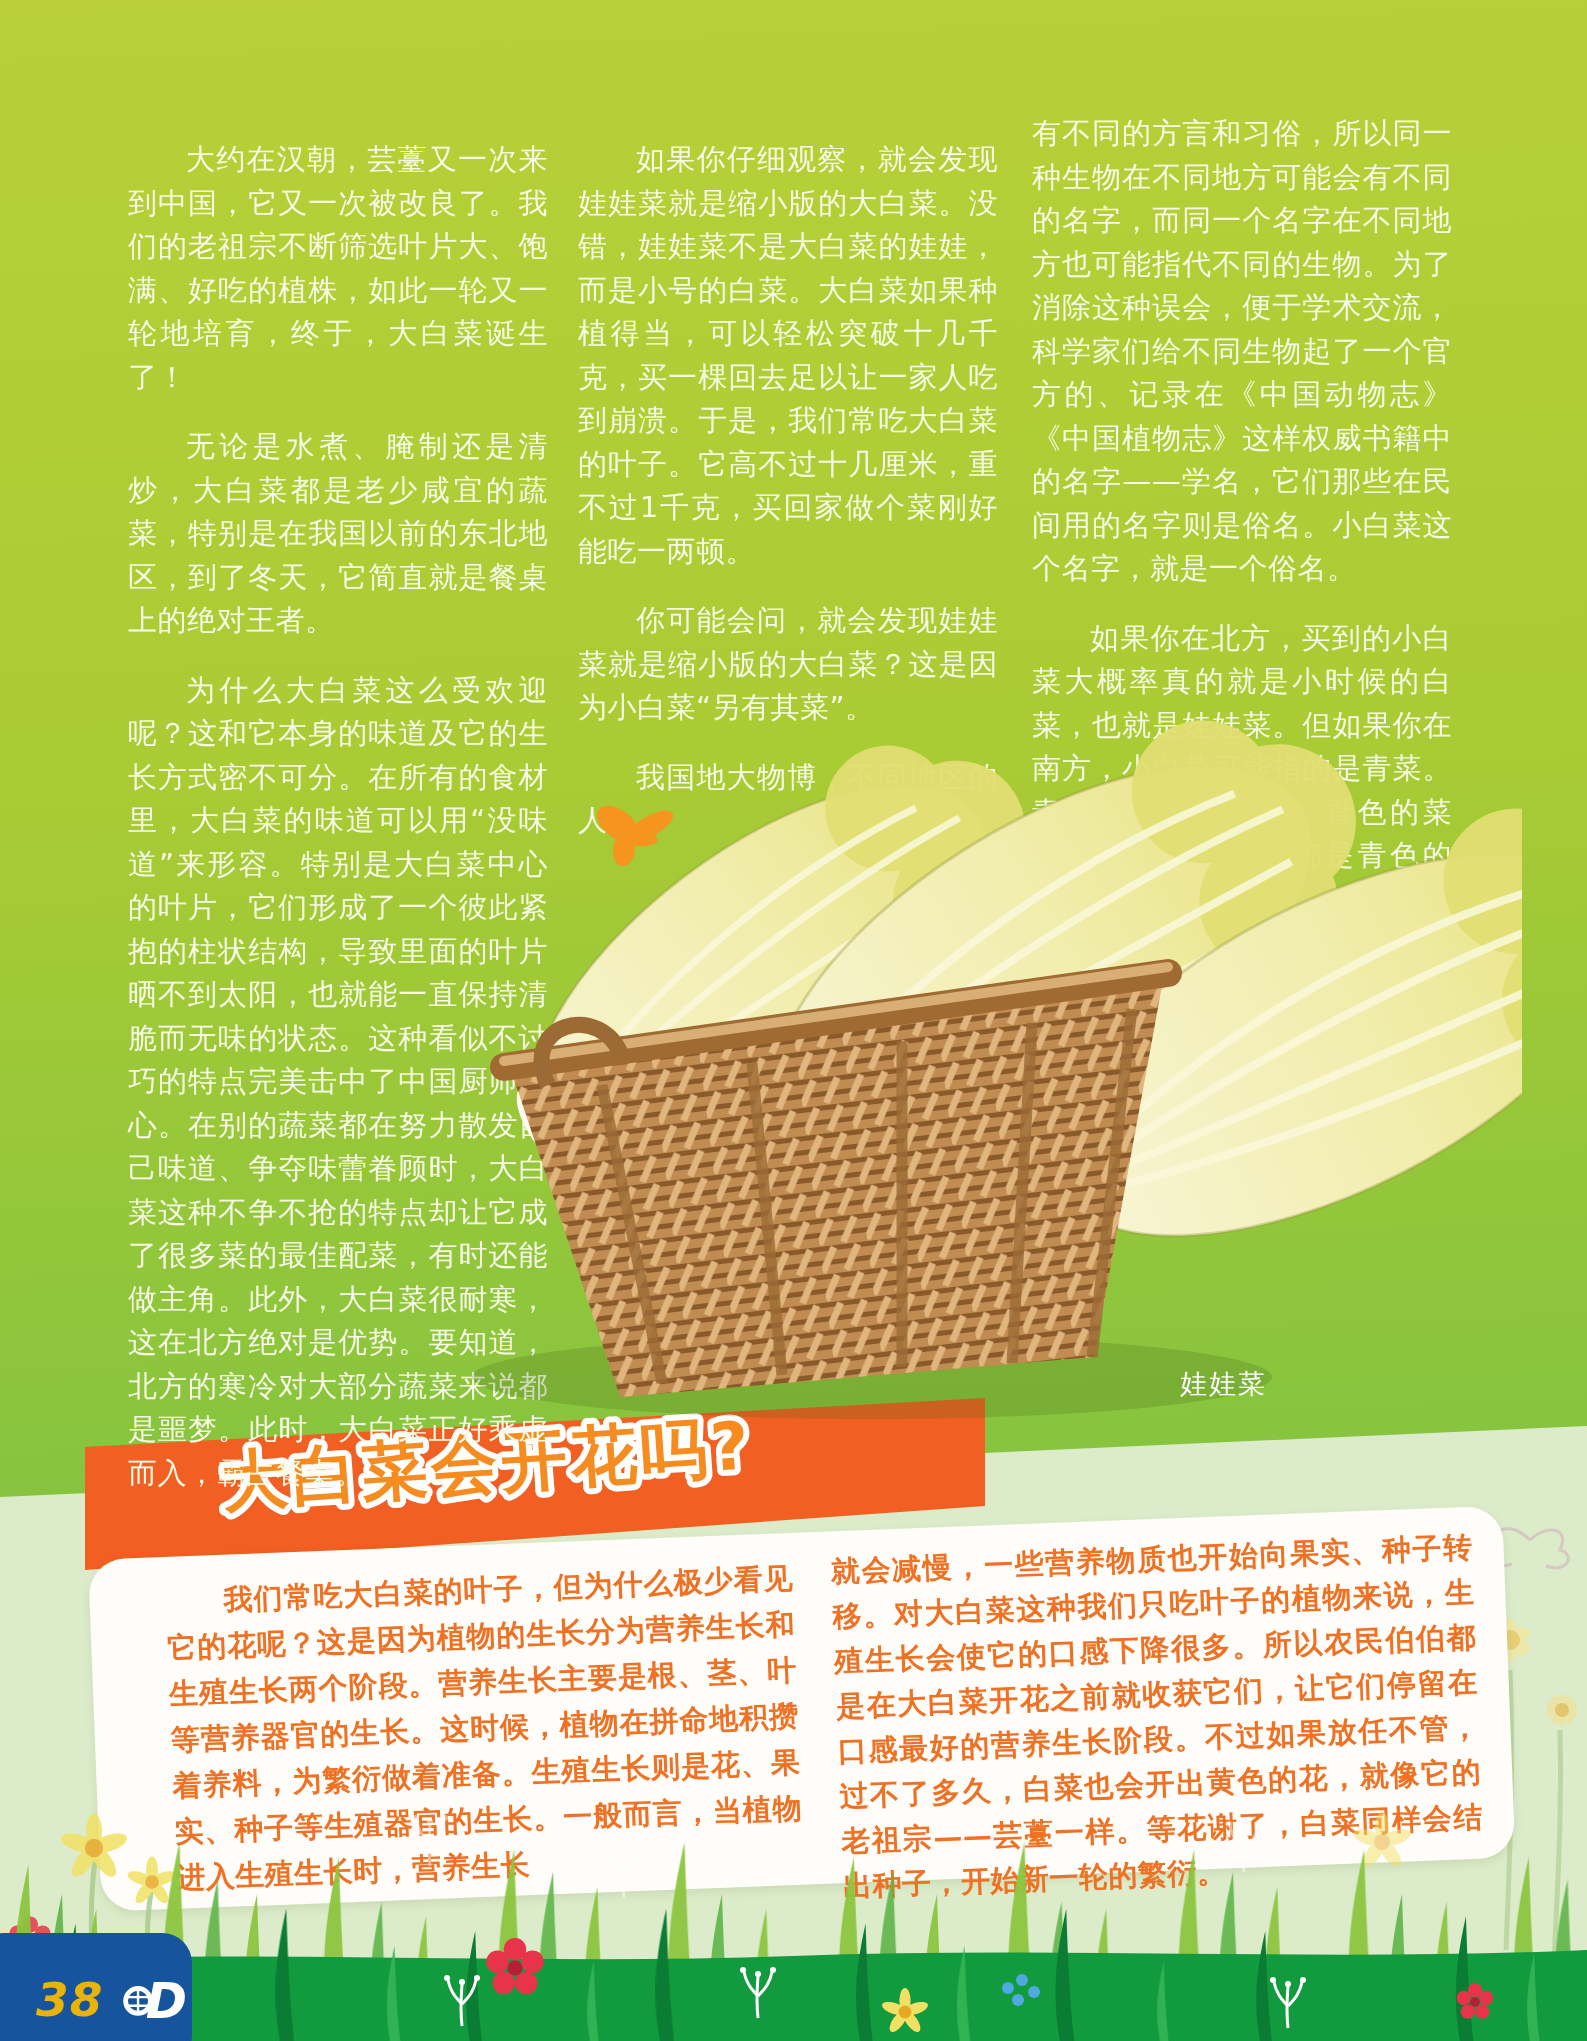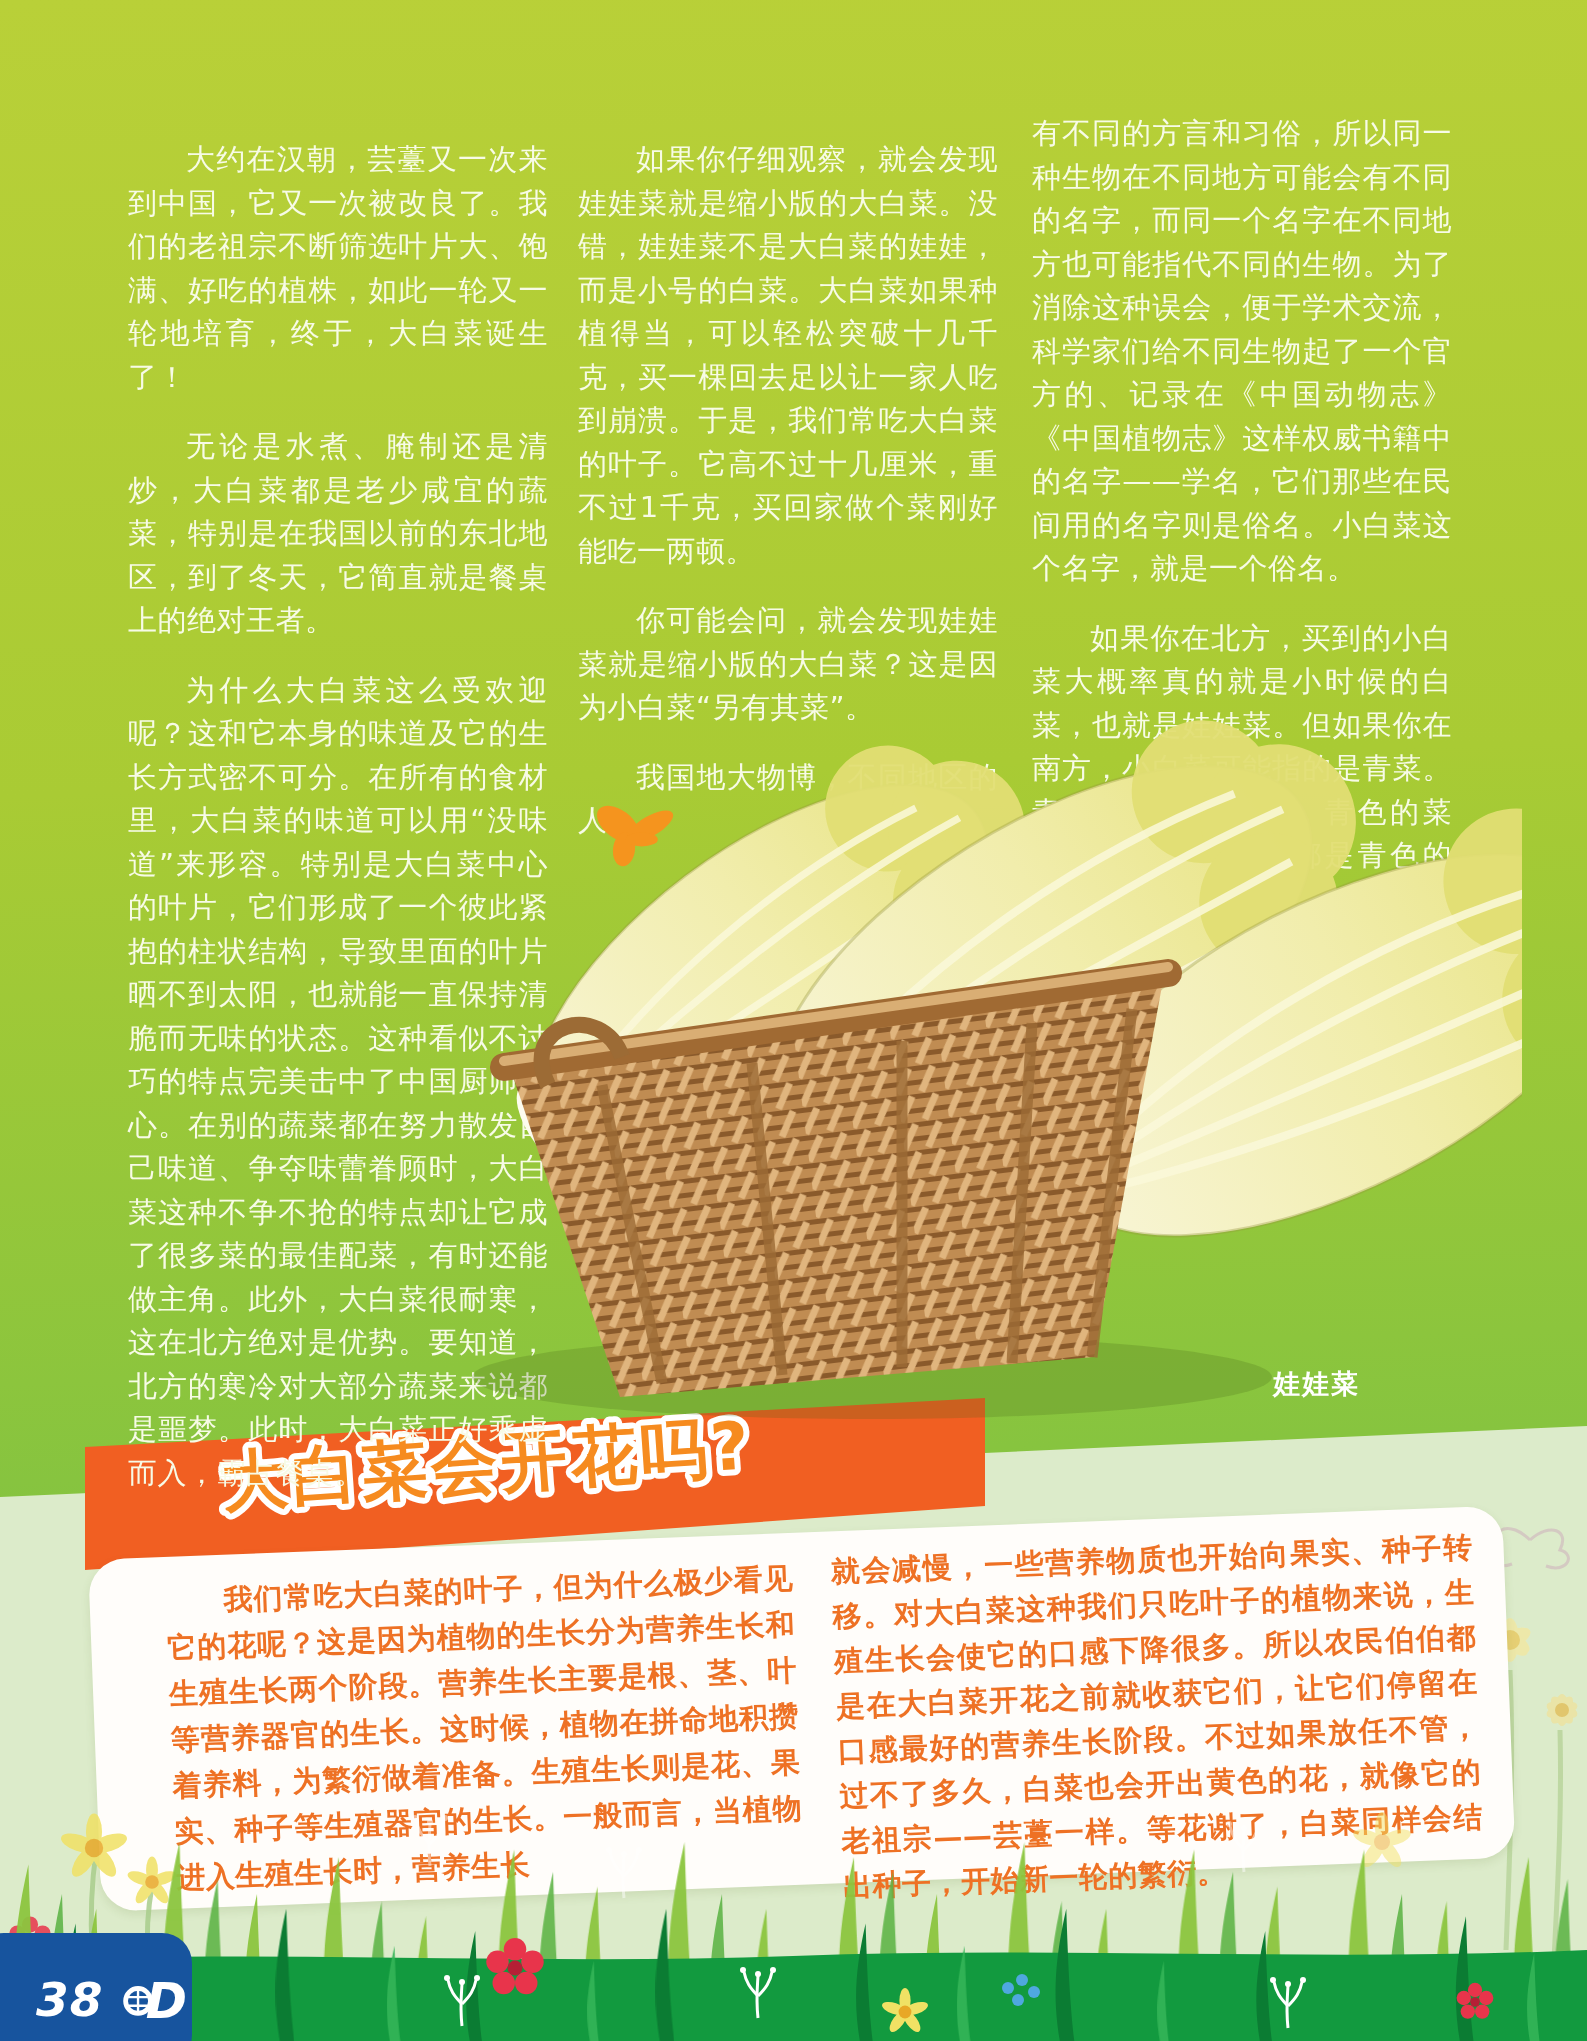--- a/index.html
+++ b/index.html
@@ -10,21 +10,21 @@
   .col{position:absolute;top:112px;width:420px;z-index:4;}
   .col p{margin:0;font-size:29px;line-height:43.5px;color:#f7fbe6;text-align:justify;letter-spacing:0.5px;}
   .col p.indent{text-indent:2em;margin-top:26px;}
   .col h2{font-size:38px;line-height:44px;color:#ffffff;font-weight:bold;margin:28px 0 18px 0;letter-spacing:2px;}
   .col1{left:128px;}
   .col2{left:578px;}
   .col3{left:1032px;}
   
   .photo{position:absolute;left:452px;top:615px;width:1070px;height:820px;z-index:5;}
   .caption{position:absolute;left:1180px;top:1366px;width:180px;z-index:6;
-           color:#ffffff;font-weight:bold;font-size:27px;letter-spacing:2px;text-align:right;}
+           color:#ffffff;font-weight:normal;font-size:27px;letter-spacing:2px;}
   .butterfly{position:absolute;left:596px;top:796px;width:86px;height:76px;z-index:5;}
   
   .pale-band{position:absolute;left:0;top:1420px;width:1587px;height:621px;background:#dcebca;
              clip-path:polygon(0 77px,100% 6px,100% 100%,0 100%);z-index:1;}
   .side-deco{position:absolute;left:1470px;top:1520px;width:117px;height:440px;z-index:2;}
   .banner{position:absolute;left:85px;top:1398px;width:900px;height:172px;background:#f15f22;
           clip-path:polygon(0 49px,100% 0,100% 108px,0 172px);z-index:2;}
   .banner-title{position:absolute;left:185px;top:1390px;width:740px;height:170px;z-index:4;}
   .qa-panel{position:absolute;left:88px;top:1560px;width:1415px;height:352px;background:#fffdfa;
             border-radius:36px;transform:rotate(-2.2deg);transform-origin:0 0;z-index:3;
@@ -32,21 +32,21 @@
   .qa-col{position:absolute;top:22px;font-size:29px;line-height:46px;color:#ee7124;font-weight:bold;
           text-align:justify;letter-spacing:0.5px;}
   .qa-col p{margin:0;}
   .qa-left{left:76px;width:628px;}
   .qa-left p{text-indent:2em;}
   .qa-right{left:742px;width:642px;top:18px;line-height:45px;}
   
   .grass{position:absolute;left:0;top:1790px;width:1587px;height:251px;z-index:5;}
   .badge{position:absolute;left:-26px;top:1933px;width:218px;height:132px;background:#17549e;
          border-radius:30px;z-index:6;display:flex;align-items:center;}
-  .badge .num{color:#ffffff;font-size:47px;font-weight:bold;font-style:italic;margin-left:62px;letter-spacing:1px;}
+  .badge .num{color:#eab308;font-size:47px;font-weight:bold;font-style:italic;margin-left:62px;letter-spacing:1px;}
   .badge svg{margin-left:14px;}
 </style>
 </head>
 <body>
 
 <div class="page">
 
   <div class="pale-band"></div>
 
   <svg class="side-deco" viewBox="0 0 117 440">

